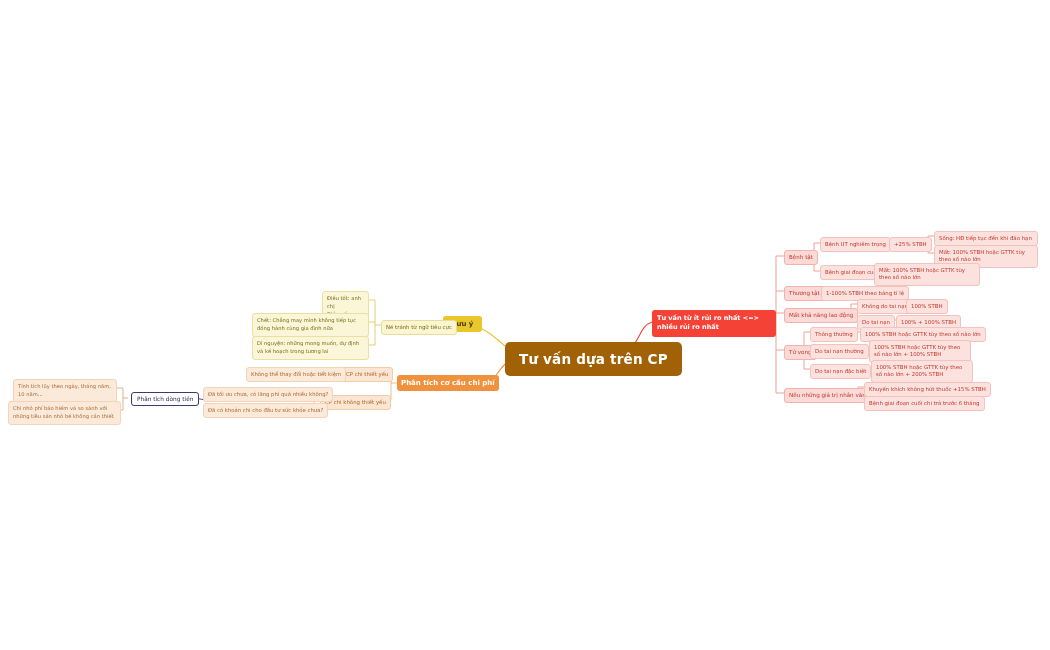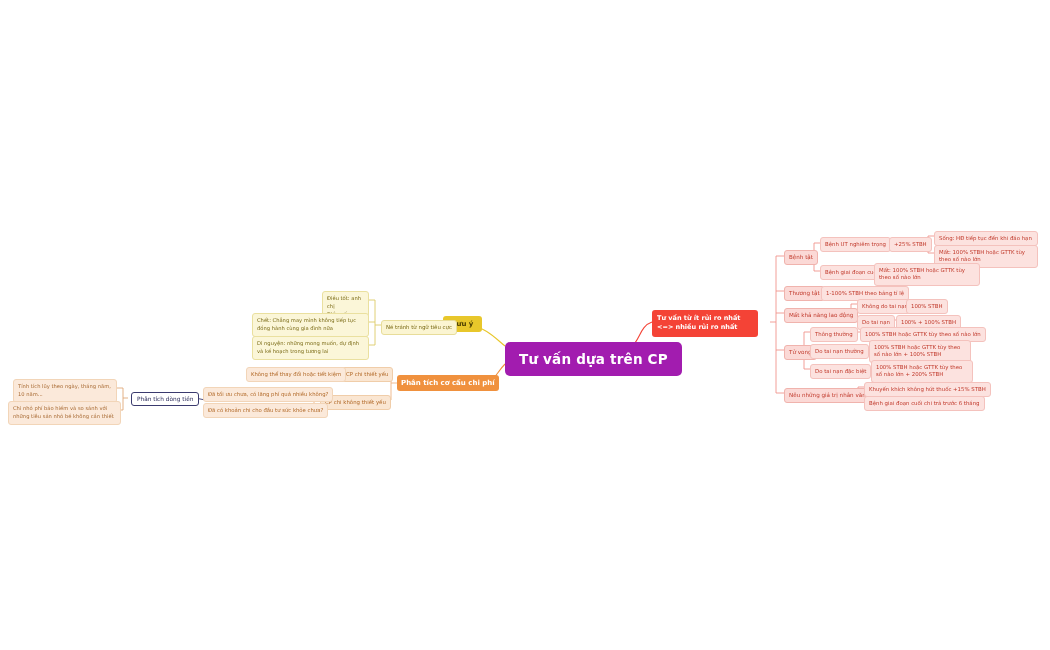--- a/index.html
+++ b/index.html
@@ -7,30 +7,30 @@
     width:1050px;height:650px;background:#ffffff;
     font-family:"DejaVu Sans","Liberation Sans",sans-serif;
     overflow:hidden;position:relative;
   }
   #canvas{position:absolute;left:0;top:0;width:1050px;height:650px;}
   svg.links{position:absolute;left:0;top:0;width:1050px;height:650px;pointer-events:none;}
   .node{position:absolute;box-sizing:border-box;}
 
   
   .central{
-    background:#a21caf;color:#ffffff;border-radius:5px;
+    background:#a16207;color:#ffffff;border-radius:5px;
     font-size:13.5px;font-weight:bold;letter-spacing:.2px;
     padding:9px 14px;white-space:nowrap;
   }
 
   
   .red-main{
     background:#f44336;color:#ffffff;border-radius:3px;
     font-size:6.5px;font-weight:bold;line-height:1.45;
-    padding:4px 5px;width:106px;
+    padding:4px 5px;width:124px;
   }
   .red-l2{
     background:#fbd9d6;color:#c0392b;border:.6px solid #f0b3ad;border-radius:3px;
     font-size:5.6px;line-height:1.4;padding:2.5px 4px;white-space:nowrap;
   }
   .red-l3{
     background:#fce2df;color:#c0392b;border:.6px solid #f4c2bd;border-radius:3px;
     font-size:5.4px;line-height:1.4;padding:2.5px 4px;white-space:nowrap;
   }
   .red-l4{

